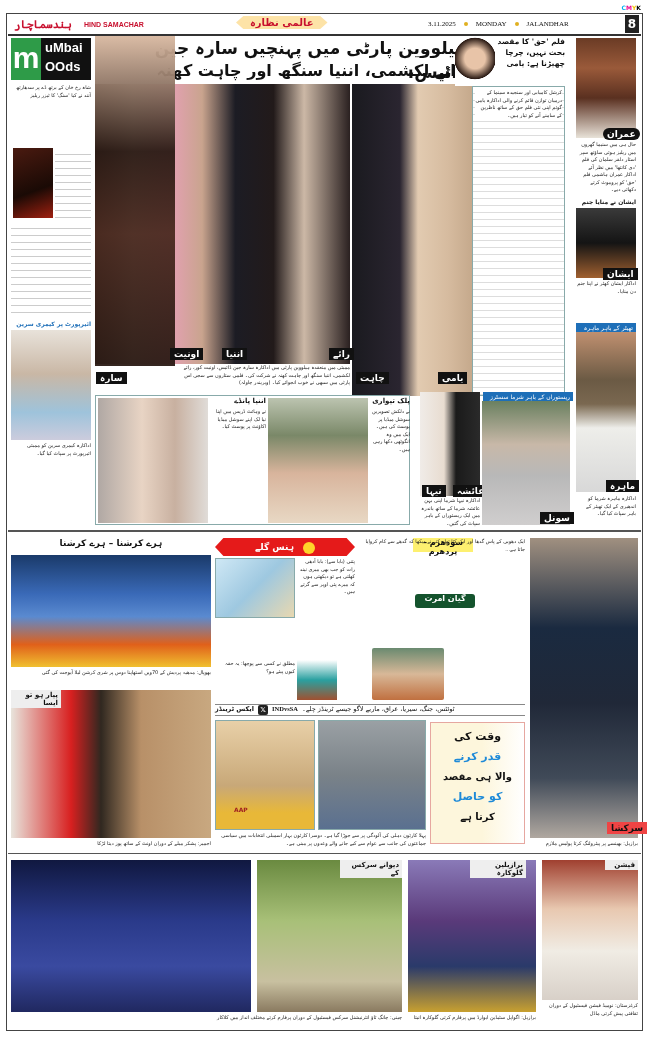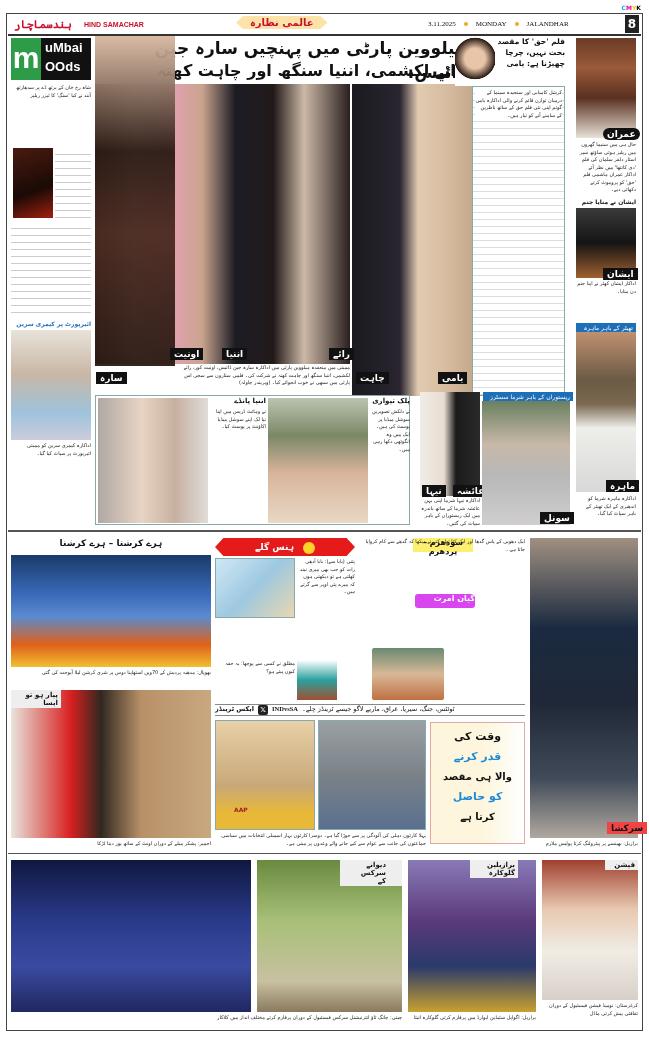--- a/index.html
+++ b/index.html
@@ -126,21 +126,21 @@
   <span style="display:inline-block;width:12px;height:12px;border-radius:50%;background:#ffd32a;vertical-align:middle;margin-left:6px;"></span>
   <span>ہنس گلے</span>
 </div>
 <div class="abs photo bordered" style="left:215px;top:558px;width:80px;height:60px;background:linear-gradient(135deg,#cfe8f5,#9ec8e0 50%,#e8d8b0);"></div>
 <div class="abs urdu txt" style="left:297px;top:558px;width:58px;height:100px;">پتنی (بابا سے): بابا آدھی رات کو جب بھی میری نیند کھلتی ہے تو دیکھتی ہوں کہ میرے پتی اوپر سے گرتے ہیں۔</div>
 <div class="abs photo" style="left:297px;top:660px;width:40px;height:40px;background:linear-gradient(180deg,#fff,#2aa0a0 50%,#a05030);"></div>
 <div class="abs urdu txt" style="left:215px;top:660px;width:80px;height:40px;">مطلق نے کسی سے پوچھا: یہ حقہ کیوں پیتے ہو؟</div>
 
 <div class="abs urdu" style="left:413px;top:538px;width:60px;height:14px;background:#fdf070;font-size:8px;font-weight:bold;color:#111;text-align:center;">سودھرم – پردھرم</div>
 <div class="abs urdu txt" style="left:360px;top:538px;width:165px;height:120px;">ایک دھوبی کے پاس گدھا اور ایک کتا تھا۔ کتے نے دیکھا کہ گدھے سے کام کروایا جاتا ہے...</div>
-<div class="abs urdu" style="left:415px;top:594px;width:60px;height:14px;background:#d946ef;color:#fff;font-size:8px;font-weight:bold;border-radius:3px;">گیان امرت</div>
+<div class="abs urdu" style="left:415px;top:594px;width:60px;height:14px;background:#14532d;color:#fff;font-size:8px;font-weight:bold;text-align:center;border-radius:3px;">گیان امرت</div>
 <div class="abs photo" style="left:372px;top:648px;width:72px;height:52px;background:linear-gradient(180deg,#6a8a70,#d8b898 50%,#c07040);border-radius:2px;"></div>
 
 <div class="abs photo" style="left:530px;top:538px;width:108px;height:300px;background:linear-gradient(180deg,#a09080,#1a2a40 30%,#202838 55%,#404a58 80%,#b0a8a0);"></div>
 <span class="cap-label" style="left:607px;top:822px;background:#ef4444;color:#111;">سرکشا</span>
 <div class="abs urdu txt" style="left:530px;top:840px;width:108px;height:10px;">برازیل: بھینسے پر پیٹرولنگ کرتا پولیس ملازم</div>
 
 <div class="abs urdu" style="left:215px;top:704px;width:310px;height:12px;font-size:6.5px;font-weight:bold;border-top:1px solid #888;border-bottom:1px solid #888;display:flex;flex-direction:row-reverse;align-items:flex-start;gap:4px;">
   <span>ایکس ٹرینڈز</span>
   <span style="display:inline-block;width:10px;height:10px;background:#222;color:#fff;font-size:7px;text-align:center;line-height:10px;border-radius:2px;">𝕏</span>
   <span style="direction:ltr;font-family:'Liberation Serif',serif;">INDvsSA</span>
@@ -158,22 +158,22 @@
   <div style="font-size:11px;color:#1e8ad8;line-height:20px;">قدر کرنے</div>
   <div style="font-size:10px;color:#111;line-height:20px;">والا ہی مقصد</div>
   <div style="font-size:11px;color:#1e8ad8;line-height:20px;">کو حاصل</div>
   <div style="font-size:10px;color:#111;line-height:20px;">کرتا ہے</div>
 </div>
 
 <div class="abs rule" style="left:8px;top:853px;width:633px;height:1px;"></div>
 
 <div class="abs photo" style="left:11px;top:860px;width:240px;height:152px;background:linear-gradient(180deg,#101840,#2a3a8a 40%,#3a4aa0 70%,#202860);"></div>
 <div class="abs photo" style="left:257px;top:860px;width:145px;height:152px;background:linear-gradient(180deg,#6a8a40,#a8c078 40%,#c8c0a0 80%,#8a7a60);"></div>
-<div class="abs urdu" style="left:340px;top:860px;width:62px;font-size:7px;font-weight:bold;background:#eee;padding:1px 16px;">دیوانے سرکس کے</div>
+<div class="abs urdu" style="left:340px;top:860px;width:62px;font-size:7px;font-weight:bold;background:#eee;padding:1px 3px;">دیوانے سرکس کے</div>
 <div class="abs urdu txt" style="left:11px;top:1014px;width:391px;height:10px;">چینی: چانگ ٹاؤ انٹرنیشنل سرکس فیسٹیول کے دوران پرفارم کرتے مختلف انداز میں کلاکار</div>
 
 <div class="abs photo" style="left:408px;top:860px;width:128px;height:152px;background:linear-gradient(180deg,#8a7ab8,#5a3a7a 40%,#2a3a6a 70%,#c8a030);"></div>
-<div class="abs urdu" style="left:470px;top:860px;width:48px;font-size:7px;font-weight:bold;background:#eee;padding:1px 3px;">برازیلین گلوکارہ</div>
+<div class="abs urdu" style="left:470px;top:860px;width:56px;font-size:7px;font-weight:bold;background:#eee;padding:1px 3px;">برازیلین گلوکارہ</div>
 <div class="abs urdu txt" style="left:408px;top:1014px;width:128px;height:10px;">برازیل: اگواپل سٹیڈین ایوارڈ میں پرفارم کرتی گلوکارہ انیتا</div>
 
 <div class="abs photo" style="left:542px;top:860px;width:96px;height:140px;background:linear-gradient(180deg,#a04030,#e8c8b0 35%,#f0ece4 65%,#d8d0c8);"></div>
 <div class="abs urdu" style="left:605px;top:860px;width:33px;font-size:7px;font-weight:bold;background:#eee;padding:1px 3px;">فیشن</div>
 <div class="abs urdu txt" style="left:542px;top:1002px;width:96px;height:24px;">کرغزستان: نومیڈ فیشن فیسٹیول کے دوران ثقافتی پیش کرتی ماڈل</div>
 
 </body></html>

